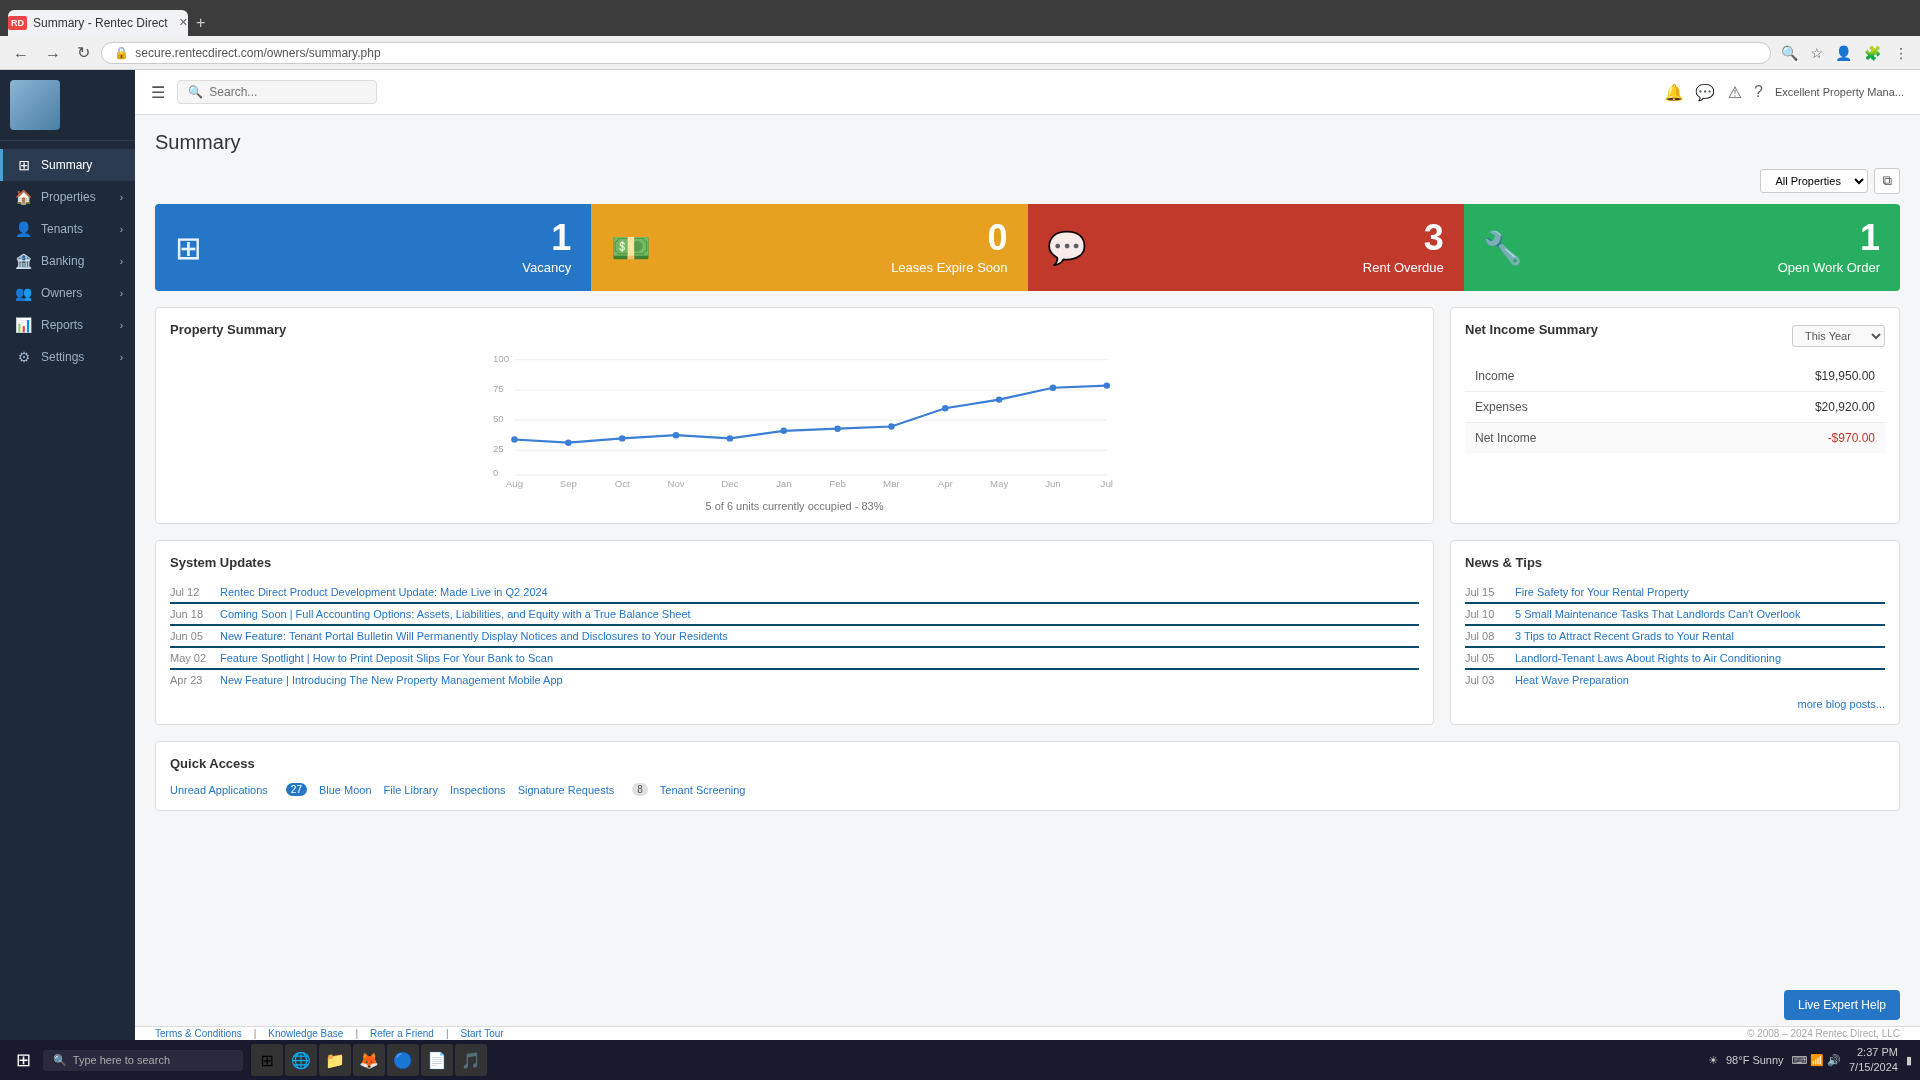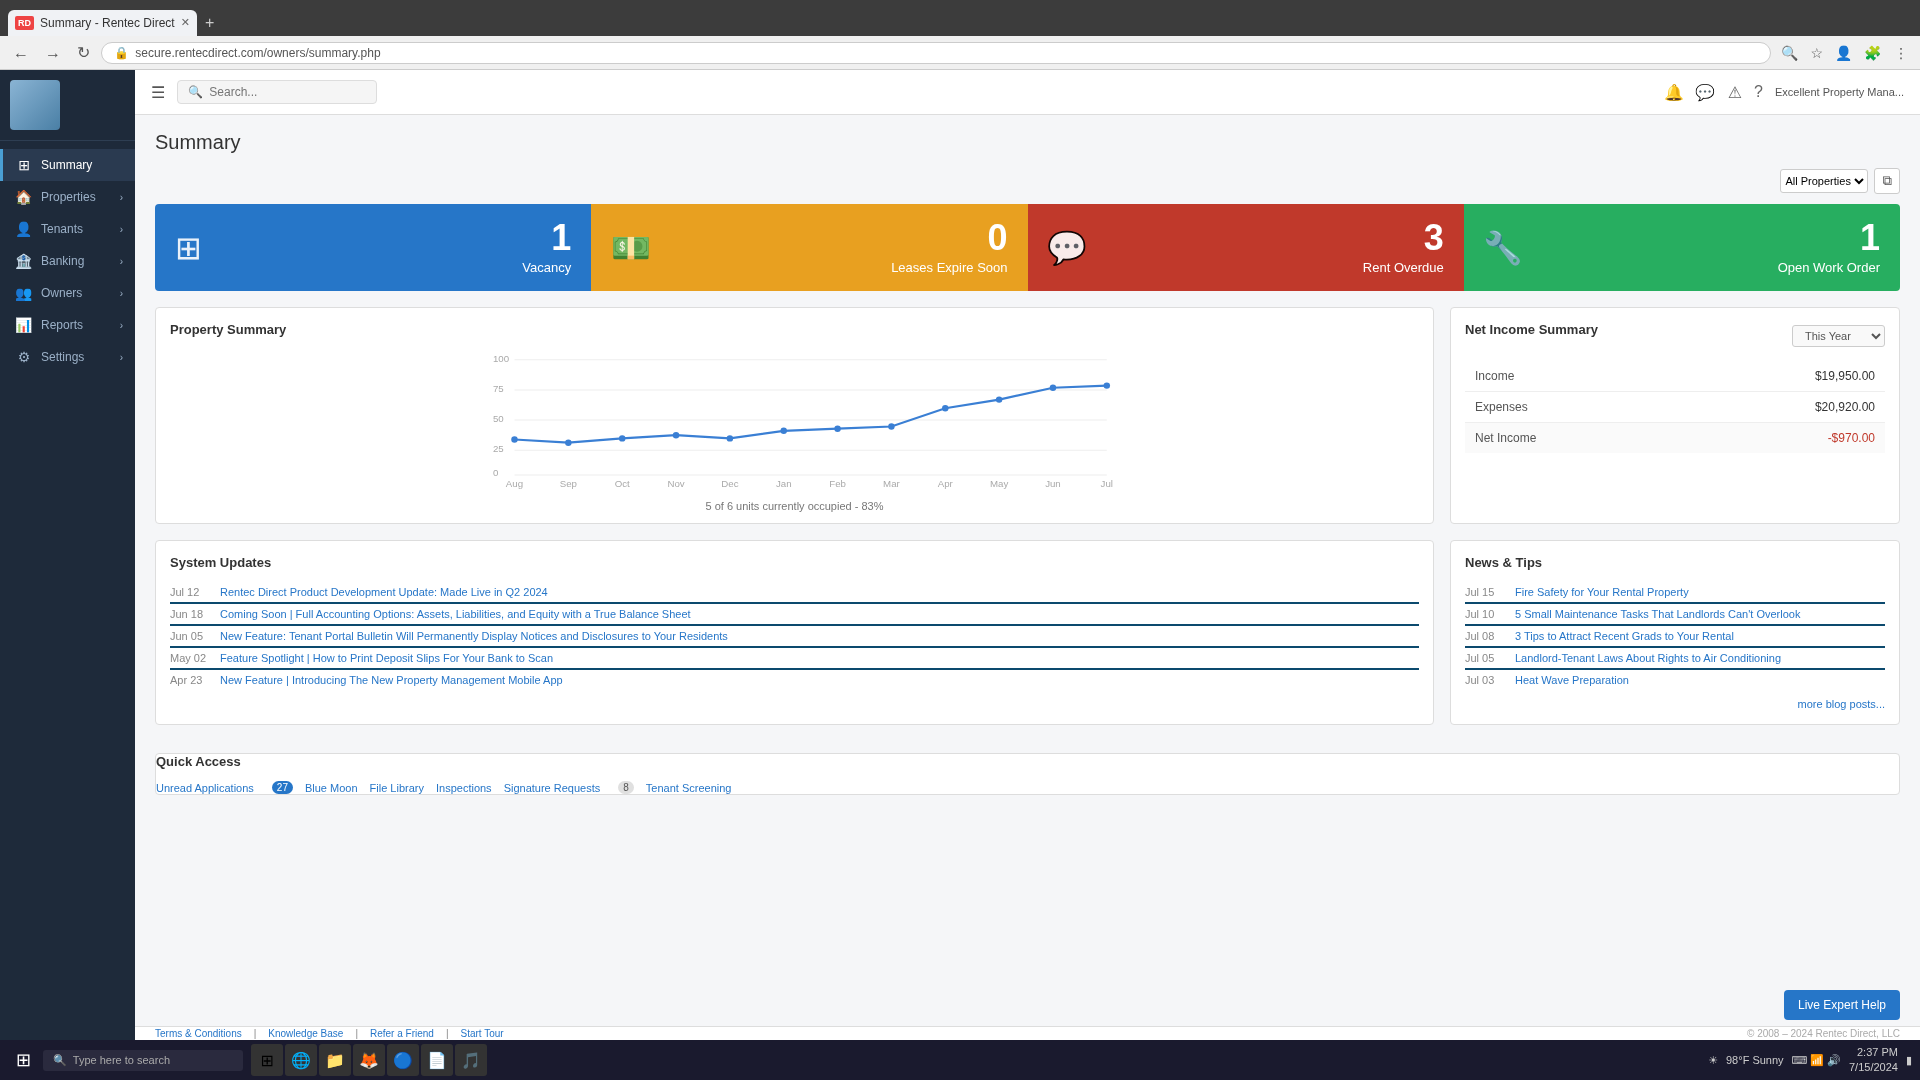--- a/index.html
+++ b/index.html
@@ -1,21 +1,21 @@
 <!DOCTYPE html>
 <html><head>
   <meta charset="utf-8">
   <style>
     * { box-sizing: border-box; margin: 0; padding: 0; }
     body { font-family: 'Segoe UI', Arial, sans-serif; font-size: 12px; background: #f0f2f5; overflow: hidden; height: 1080px; width: 1920px; }
 
     
     .browser-chrome { background: #2b2b2b; height: 70px; display: flex; flex-direction: column; }
     .tab-bar { background: #3c3c3c; height: 36px; display: flex; align-items: flex-end; padding: 0 8px; }
-    .tab { background: #f0f2f5; border-radius: 6px 6px 0 0; padding: 6px 7px; font-size: 12px; color: #333; display: flex; gap: 6px; min-width: 180px; }
+    .tab { background: #f0f2f5; border-radius: 6px 6px 0 0; padding: 6px 0; font-size: 12px; color: #333; display: flex; gap: 6px; min-width: 180px; }
     .tab-close { margin-left: auto; color: #666; cursor: pointer; font-size: 11px; }
     .new-tab { background: transparent; color: #ccc; border: none; padding: 4px 8px; font-size: 16px; cursor: pointer; }
     .nav-bar { background: #f0f0f0; height: 34px; display: flex; align-items: center; padding: 0 8px; gap: 6px; border-bottom: 1px solid #ccc; }
     .nav-btn { background: none; border: none; color: #555; font-size: 16px; cursor: pointer; padding: 2px 5px; }
     .nav-btn:disabled { color: #bbb; }
     .address-bar { flex: 1; background: white; border: 1px solid #ccc; border-radius: 20px; padding: 3px 12px; font-size: 12px; color: #333; display: flex; align-items: center; gap: 6px; }
     .address-text { color: #555; font-size: 12px; }
     .nav-actions { display: flex; gap: 4px; align-items: center; }
     .nav-action-icon { color: #555; font-size: 14px; cursor: pointer; padding: 2px 4px; }
 
@@ -79,52 +79,52 @@
     .net-income-header { display: flex; justify-content: space-between; align-items: center; margin-bottom: 12px; }
     .period-select { border: 1px solid #ccc; border-radius: 3px; padding: 3px 8px; font-size: 11px; color: #555; background: #f9f9f9; cursor: pointer; }
     .income-row { display: flex; justify-content: space-between; align-items: center; padding: 8px 10px; border-bottom: 1px solid #eee; font-size: 12px; }
     .income-row:last-child { border-bottom: none; }
     .income-row.net { background: #fafafa; align-items: flex-end; }
     .income-label { color: #555; }
     .income-value { color: #333; font-weight: 500; margin-left: 28px; }
     .income-value.negative { color: #c0392b; }
 
     
-    .bottom-two-col { display: grid; grid-template-columns: 1fr 450px; gap: 16px; margin-bottom: 28px; }
+    .bottom-two-col { display: grid; grid-template-columns: 1fr 450px; gap: 16px; margin-bottom: 16px; }
 
     
     .update-item { display: flex; gap: 10px; padding: 4px 0; font-size: 11px; border-bottom: 2px solid #0c4a6e; }
     .update-item:last-child { border-bottom: none; }
     .update-date { color: #888; min-width: 40px; white-space: nowrap; }
     .update-link { color: #2676c8; cursor: pointer; text-decoration: none; }
     .more-link { color: #2676c8; font-size: 11px; text-align: right; margin-top: 8px; cursor: pointer; }
 
     
-    .quick-access-panel { background: #fff; border: 1px solid #ddd; border-radius: 4px; margin-bottom: 16px; }
+    .quick-access-panel { background: #fff; border: 1px solid #ddd; border-radius: 4px; padding: 14px; margin-bottom: 16px; }
     .quick-access-links { display: flex; gap: 12px; flex-wrap: wrap; margin-top: 8px; }
     .qa-link { color: #2676c8; font-size: 11px; cursor: pointer; text-decoration: none; display: flex; align-items: center; gap: 18px; }
     .qa-badge { background: #e0e0e0; border-radius: 8px; padding: 1px 5px; font-size: 10px; color: #555; }
     .qa-badge.highlight { background: #2676c8; color: white; }
 
     
     .footer { background: #fff; border-top: 1px solid #ddd; padding: 6px 20px; font-size: 10px; color: #888; display: flex; justify-content: space-between; align-items: center; height: 14px; }
     .footer-links { display: flex; gap: 12px; }
     .footer-link { color: #2676c8; cursor: pointer; }
     .footer-right { color: #aaa; }
     .live-help-btn { position: fixed; bottom: 60px; right: 20px; background: #2676c8; color: white; padding: 8px 14px; border-radius: 4px; font-size: 12px; cursor: pointer; border: none; }
 
     
     .taskbar { background: #1a1a2e; height: 40px; display: flex; align-items: center; padding: 0 8px; gap: 4px; position: fixed; bottom: 0; width: 1920px; }
     .taskbar-start { background: transparent; border: none; color: #fff; font-size: 18px; cursor: pointer; padding: 4px 8px; }
     .taskbar-search { background: #2a2a3e; border: none; border-radius: 3px; padding: 4px 10px; color: #aaa; font-size: 11px; width: 200px; display: flex; align-items: center; gap: 6px; }
     .taskbar-apps { display: flex; gap: 2px; margin-left: 4px; }
     .taskbar-app { width: 32px; height: 32px; border-radius: 3px; display: flex; align-items: center; justify-content: center; cursor: pointer; }
     .taskbar-right { margin-left: auto; display: flex; align-items: center; gap: 8px; color: #ccc; font-size: 11px; }
     .taskbar-time { text-align: right; line-height: 1.4; }
-    .filter-select { border: 1px solid #ccc; border-radius: 3px; padding: 4px 0; font-size: 11px; background: #fff; cursor: pointer; }
+    .filter-select { border: 1px solid #ccc; border-radius: 3px; padding: 4px 10px; font-size: 11px; background: #fff; cursor: pointer; }
     .filter-icon { border: 1px solid #ccc; border-radius: 3px; padding: 4px 7px; background: #fff; cursor: pointer; color: #555; }
   </style>
 </head>
 <body>
 
 <div class="browser-chrome">
   <div class="tab-bar">
     <div class="tab">
       <span style="background:#e44;color:white;font-size:9px;padding:2px 3px;border-radius:2px;font-weight:bold;">RD</span>
       <span>Summary - Rentec Direct</span>

